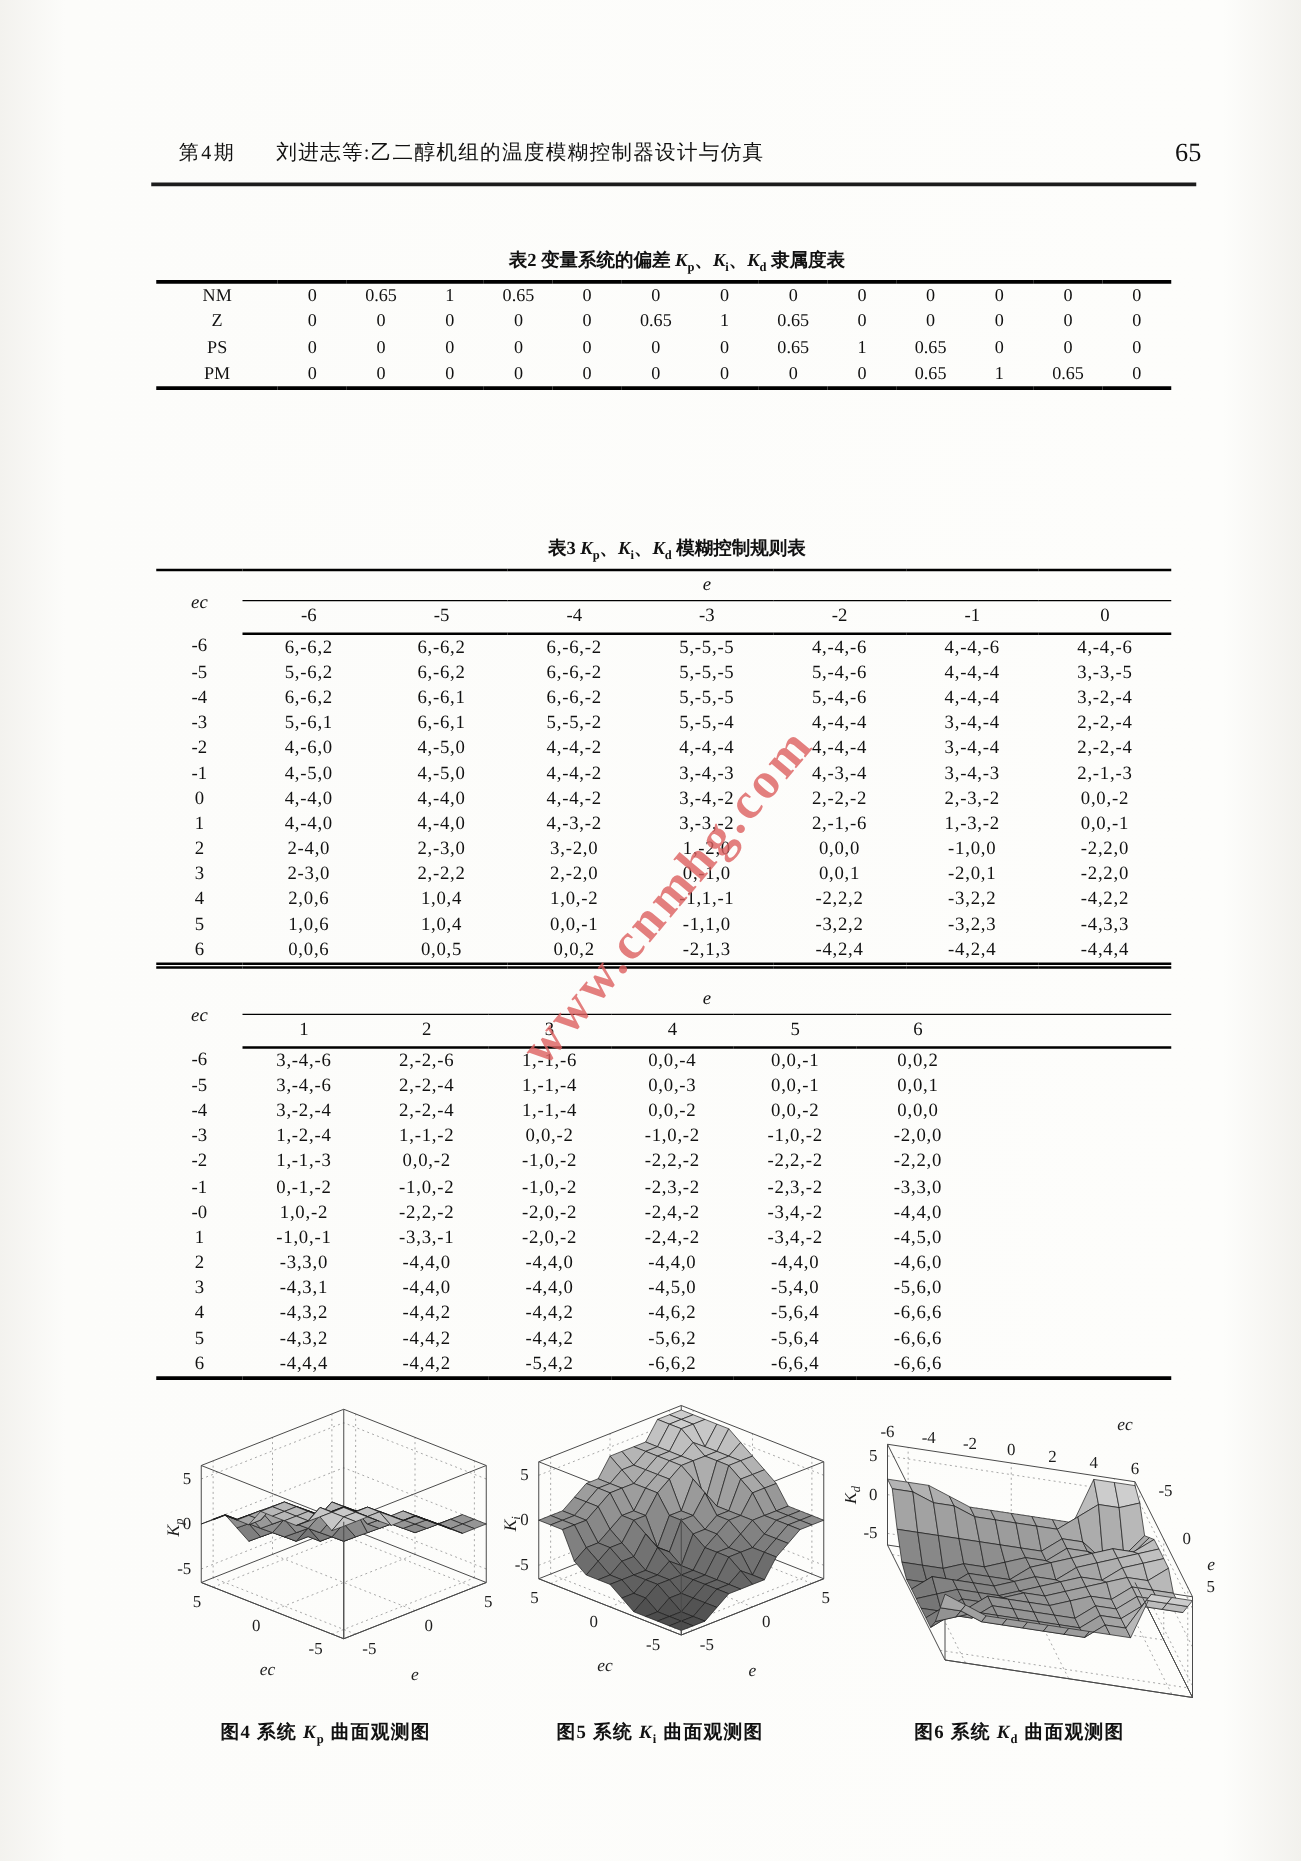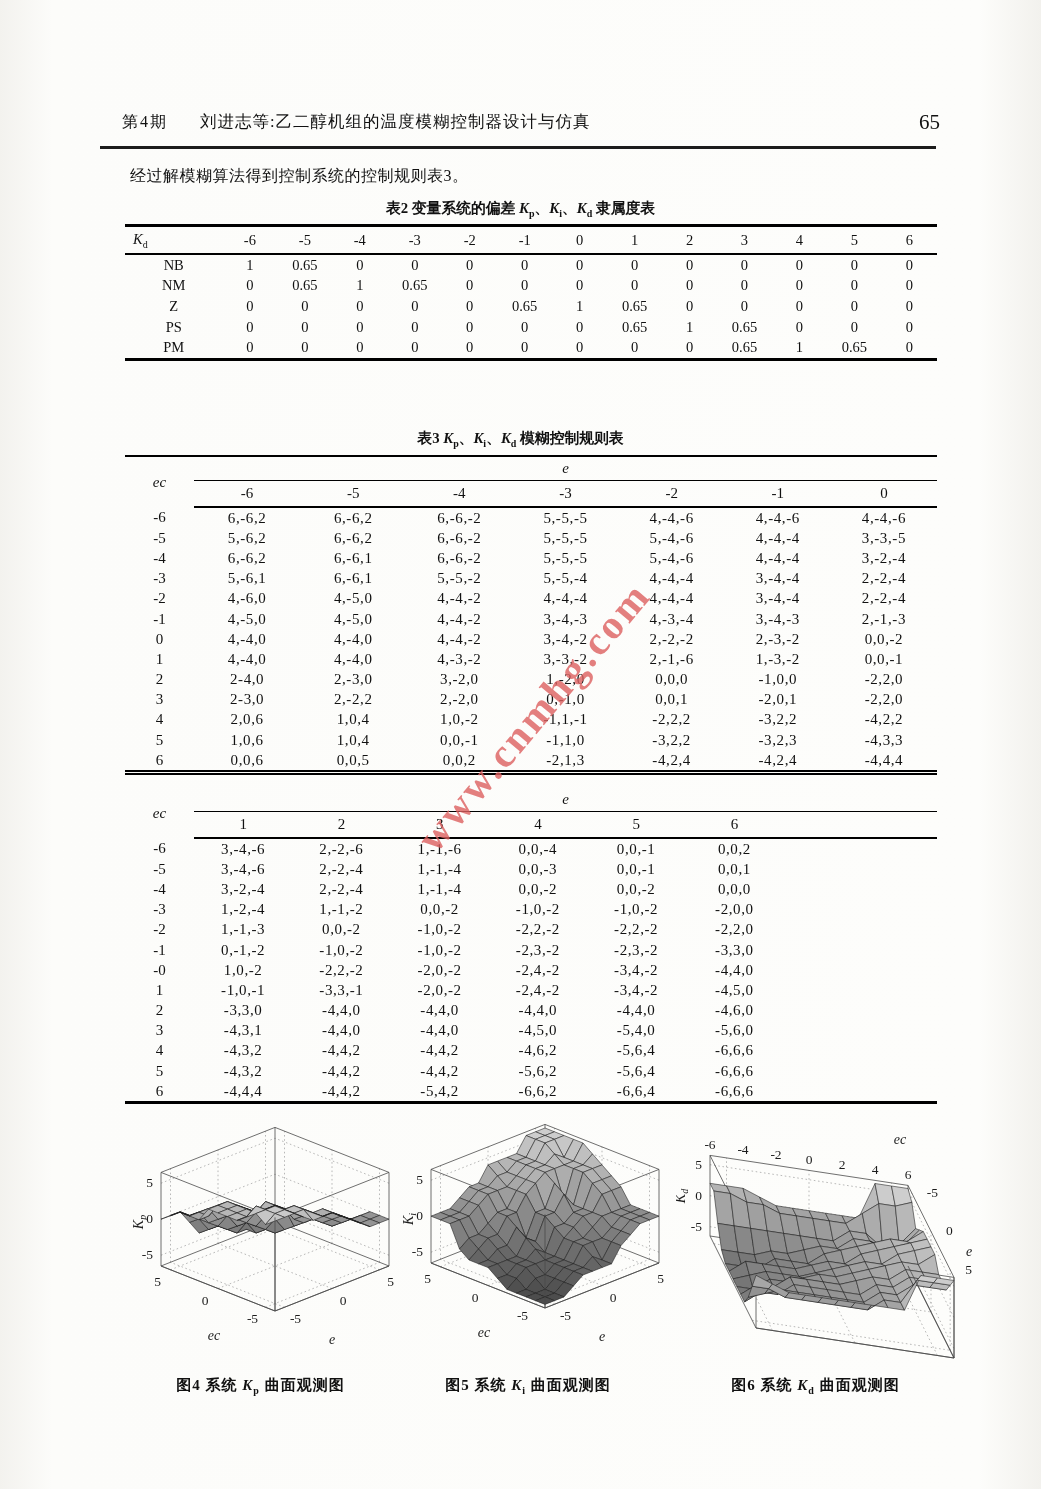--- a/index.html
+++ b/index.html
@@ -1,19 +1,19 @@
 <!DOCTYPE html>
 <html><head>
 <meta charset="utf-8">
 <style>
   html,body{margin:0;padding:0;background:#9a9a9a;}
   .page{position:relative;width:1041px;height:1489px;margin:0 auto;overflow:hidden;
         background:linear-gradient(90deg,#f3f2ee 0,#fcfcfa 5%,#fdfdfb 94%,#f2f1ed 100%);
         font-family:"Liberation Serif",serif;color:#111;}
-  .abs{position:absolute;}
+  .abs{position:absolute;margin-left:21px;}
   .hdr-issue{left:122px;top:112px;font-size:16px;letter-spacing:2px;}
   .hdr-title{left:200px;top:111px;width:500px;font-size:16.5px;letter-spacing:1px;}
   .hdr-page{left:860px;top:110px;width:80px;text-align:right;font-size:21px;}
   .hdr-rule{left:100px;top:146px;width:836px;height:2.5px;background:#1c1c1c;}
   .intro{left:130px;top:166px;font-size:16px;letter-spacing:0.5px;}
   .tbl-title{left:0;width:1041px;text-align:center;font-weight:bold;font-size:14.8px;}
   .t2t{top:199px;}
   .t3t{top:429px;}
   table{border-collapse:collapse;table-layout:fixed;}
   .t2,.t3{position:absolute;left:125px;width:812px;}
@@ -46,75 +46,42 @@
      font-family:"Liberation Serif",serif;pointer-events:none;}
 </style>
 </head>
 <body>
 
 <div class="page">
   <div class="abs hdr-issue">第4期</div>
   <div class="abs hdr-title">刘进志等:乙二醇机组的温度模糊控制器设计与仿真</div>
   <div class="abs hdr-page">65</div>
   <div class="abs hdr-rule"></div>
-  <div class="abs intro">经过解模糊算法得到控制系统的控制规则表3。</div>
 
   <div class="abs tbl-title t2t">表2  变量系统的偏差 <i>K</i><sub>p</sub>、<i>K</i><sub>i</sub>、<i>K</i><sub>d</sub> 隶属度表</div>
   <table class="t2">
       <colgroup>
         <col style="width:12%">
         <col>
         <col>
         <col>
         <col>
         <col>
         <col>
         <col>
         <col>
         <col>
         <col>
         <col>
         <col>
         <col>
       </colgroup>
       <thead>
-        <tr class="nums">
-          <td class="rh2"><i>K</i><sub>d</sub></td>
-          <td>-6</td>
-          <td>-5</td>
-          <td>-4</td>
-          <td>-3</td>
-          <td>-2</td>
-          <td>-1</td>
-          <td>0</td>
-          <td>1</td>
-          <td>2</td>
-          <td>3</td>
-          <td>4</td>
-          <td>5</td>
-          <td>6</td>
-        </tr>
       </thead>
       <tbody>
-        <tr>
-          <td class="rlab">NB</td>
-          <td>1</td>
-          <td>0.65</td>
-          <td>0</td>
-          <td>0</td>
-          <td>0</td>
-          <td>0</td>
-          <td>0</td>
-          <td>0</td>
-          <td>0</td>
-          <td>0</td>
-          <td>0</td>
-          <td>0</td>
-          <td>0</td>
-        </tr>
         <tr>
           <td class="rlab">NM</td>
           <td>0</td>
           <td>0.65</td>
           <td>1</td>
           <td>0.65</td>
           <td>0</td>
           <td>0</td>
           <td>0</td>
           <td>0</td>

